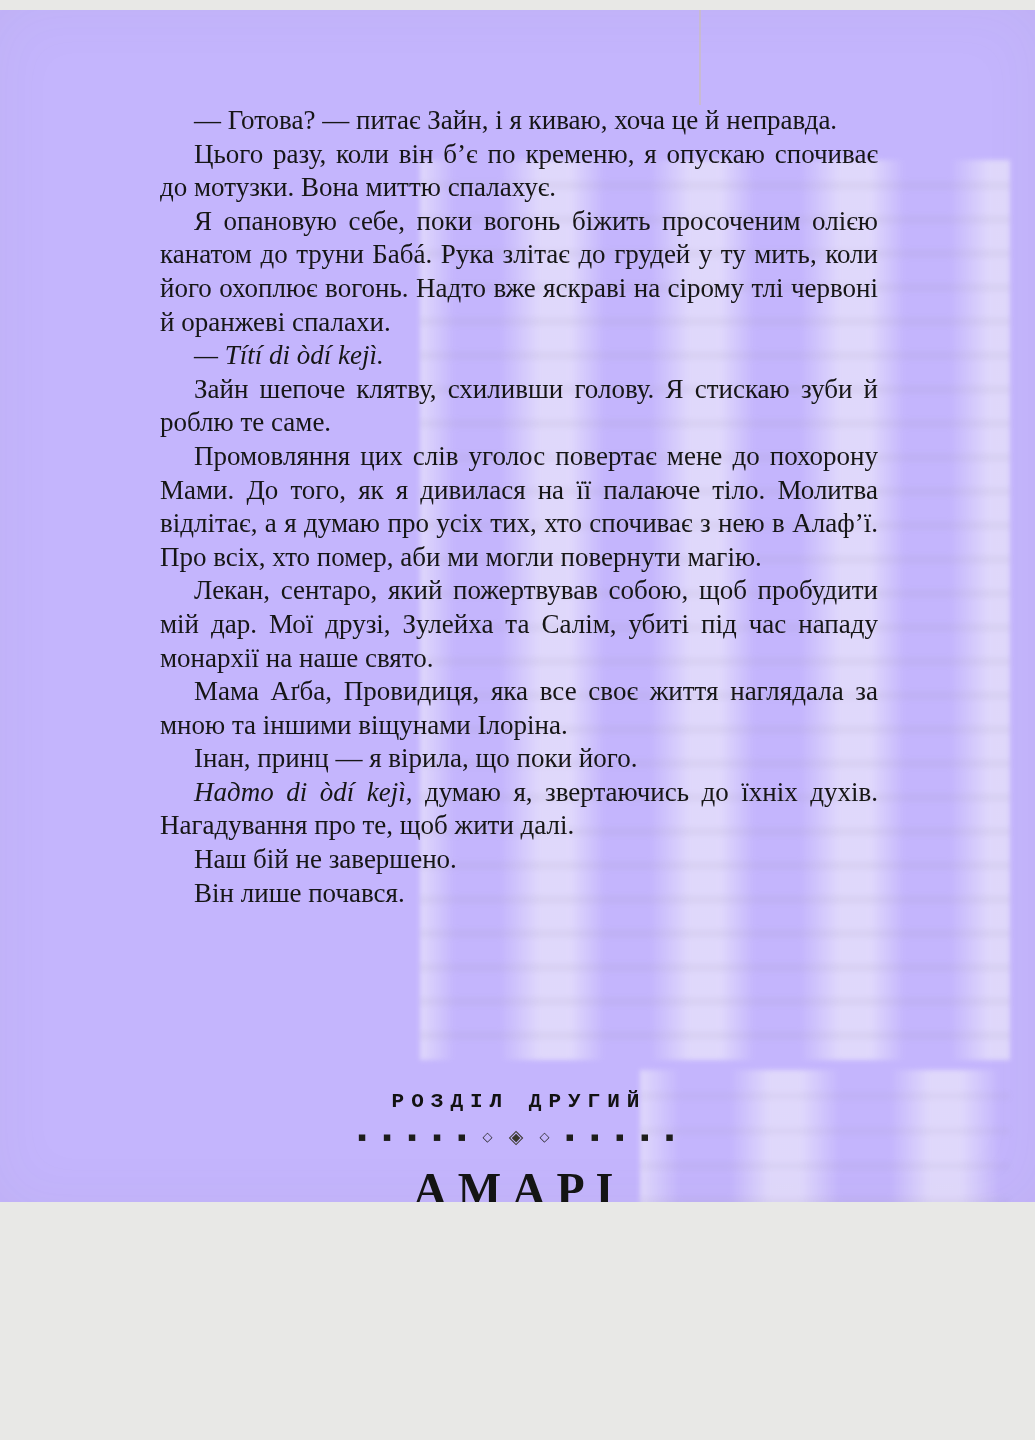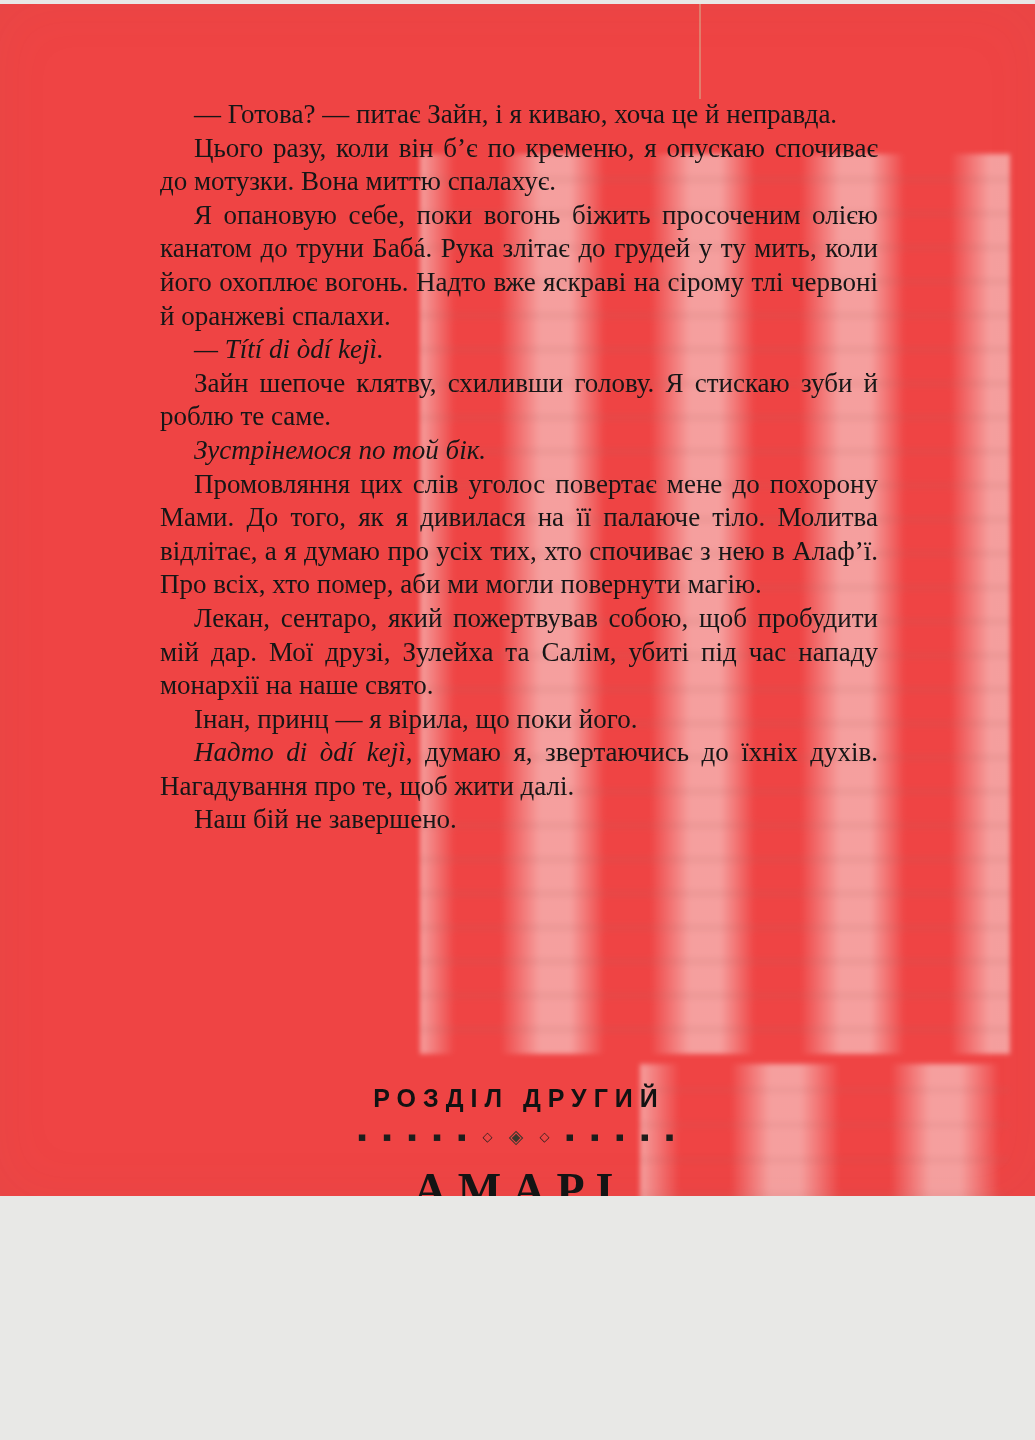--- a/index.html
+++ b/index.html
@@ -4,22 +4,22 @@
 <style>
   html, body {
     margin: 0;
     padding: 0;
     background: #e8e8e6;
   }
   .page {
     position: relative;
     width: 1035px;
     height: 1192px;
-    margin: 4px auto;
-    background: #ef4444;
+    margin: 10px auto;
+    background: #c4b5fd;
     overflow: hidden;
     font-family: "Liberation Serif", "DejaVu Serif", serif;
     color: #161616;
     box-shadow: inset 0 0 60px rgba(120,115,100,0.06);
   }
   
   .bleed {
     position: absolute;
     pointer-events: none;
     filter: blur(2.5px);
@@ -69,23 +69,23 @@
   }
   .italic { font-style: italic; }
   .chapter-block {
     position: absolute;
     left: 160px;
     top: 1080px;
     width: 718px;
     text-align: center;
   }
   .chapter-kicker {
-    font-family: Liberation Sans, sans-serif;
+    font-family: Liberation Mono, monospace;
     font-weight: 700;
-    font-size: 25px;
+    font-size: 21px;
     letter-spacing: 7px;
     color: #121212;
   }
   .chapter-ornament {
     margin-top: 12px;
     font-family: "DejaVu Sans", sans-serif;
     font-size: 13px;
     letter-spacing: 6px;
     color: #1d1d1b;
     white-space: nowrap;
@@ -134,26 +134,27 @@
   <div class="bleed bleed-lines-1"></div>
   <div class="bleed bleed-lines-2"></div>
   <div class="crease"></div>
 
   <div class="body-text">
     <p>— Готова? — питає Зайн, і я киваю, хоча це й неправда.</p>
     <p>Цього разу, коли він б’є по кременю, я опускаю спочиває до мотузки. Вона миттю спалахує.</p>
     <p>Я опановую себе, поки вогонь біжить просоченим олією канатом до труни Бабá. Рука злітає до грудей у ту мить, коли його охоплює вогонь. Надто вже яскраві на сірому тлі червоні й оранжеві спалахи.</p>
     <p class="italic">— Títí di òdí kejì.</p>
     <p>Зайн шепоче клятву, схиливши голову. Я стискаю зуби й роблю те саме.</p>
-    <p class="italic">Зустрінемося по той бік.</p>
     <p>Промовляння цих слів уголос повертає мене до похорону Мами. До того, як я дивилася на її палаюче тіло. Молитва відлітає, а я думаю про усіх тих, хто спочиває з нею в Алаф’ї. Про всіх, хто помер, аби ми могли повернути магію.</p>
     <p>Лекан, сентаро, який пожертвував собою, щоб пробудити мій дар. Мої друзі, Зулейха та Салім, убиті під час нападу монархії на наше свято.</p>
+    <p>Мама Аґба, Провидиця, яка все своє життя наглядала за мною та іншими віщунами Ілоріна.</p>
     <p>Інан, принц — я вірила, що поки його.</p>
     <p><span class="italic">Надто di òdí kejì</span><span>, думаю я, звертаючись до їхніх духів. Нагадування про те, щоб жити далі.</span></p>
     <p>Наш бій не завершено.</p>
+    <p>Він лише почався.</p>
   </div>
 
   <div class="chapter-block">
     <div class="chapter-kicker">РОЗДІЛ ДРУГИЙ</div>
     <div class="chapter-ornament"><span>▪ ▪ ▪ ▪ ▪ ◇</span> <span class="mid">◈</span> <span>◇ ▪ ▪ ▪ ▪ ▪</span></div>
     <div class="chapter-title">АМАРІ</div>
   </div>
 
 
   <div class="page-number">17</div>

